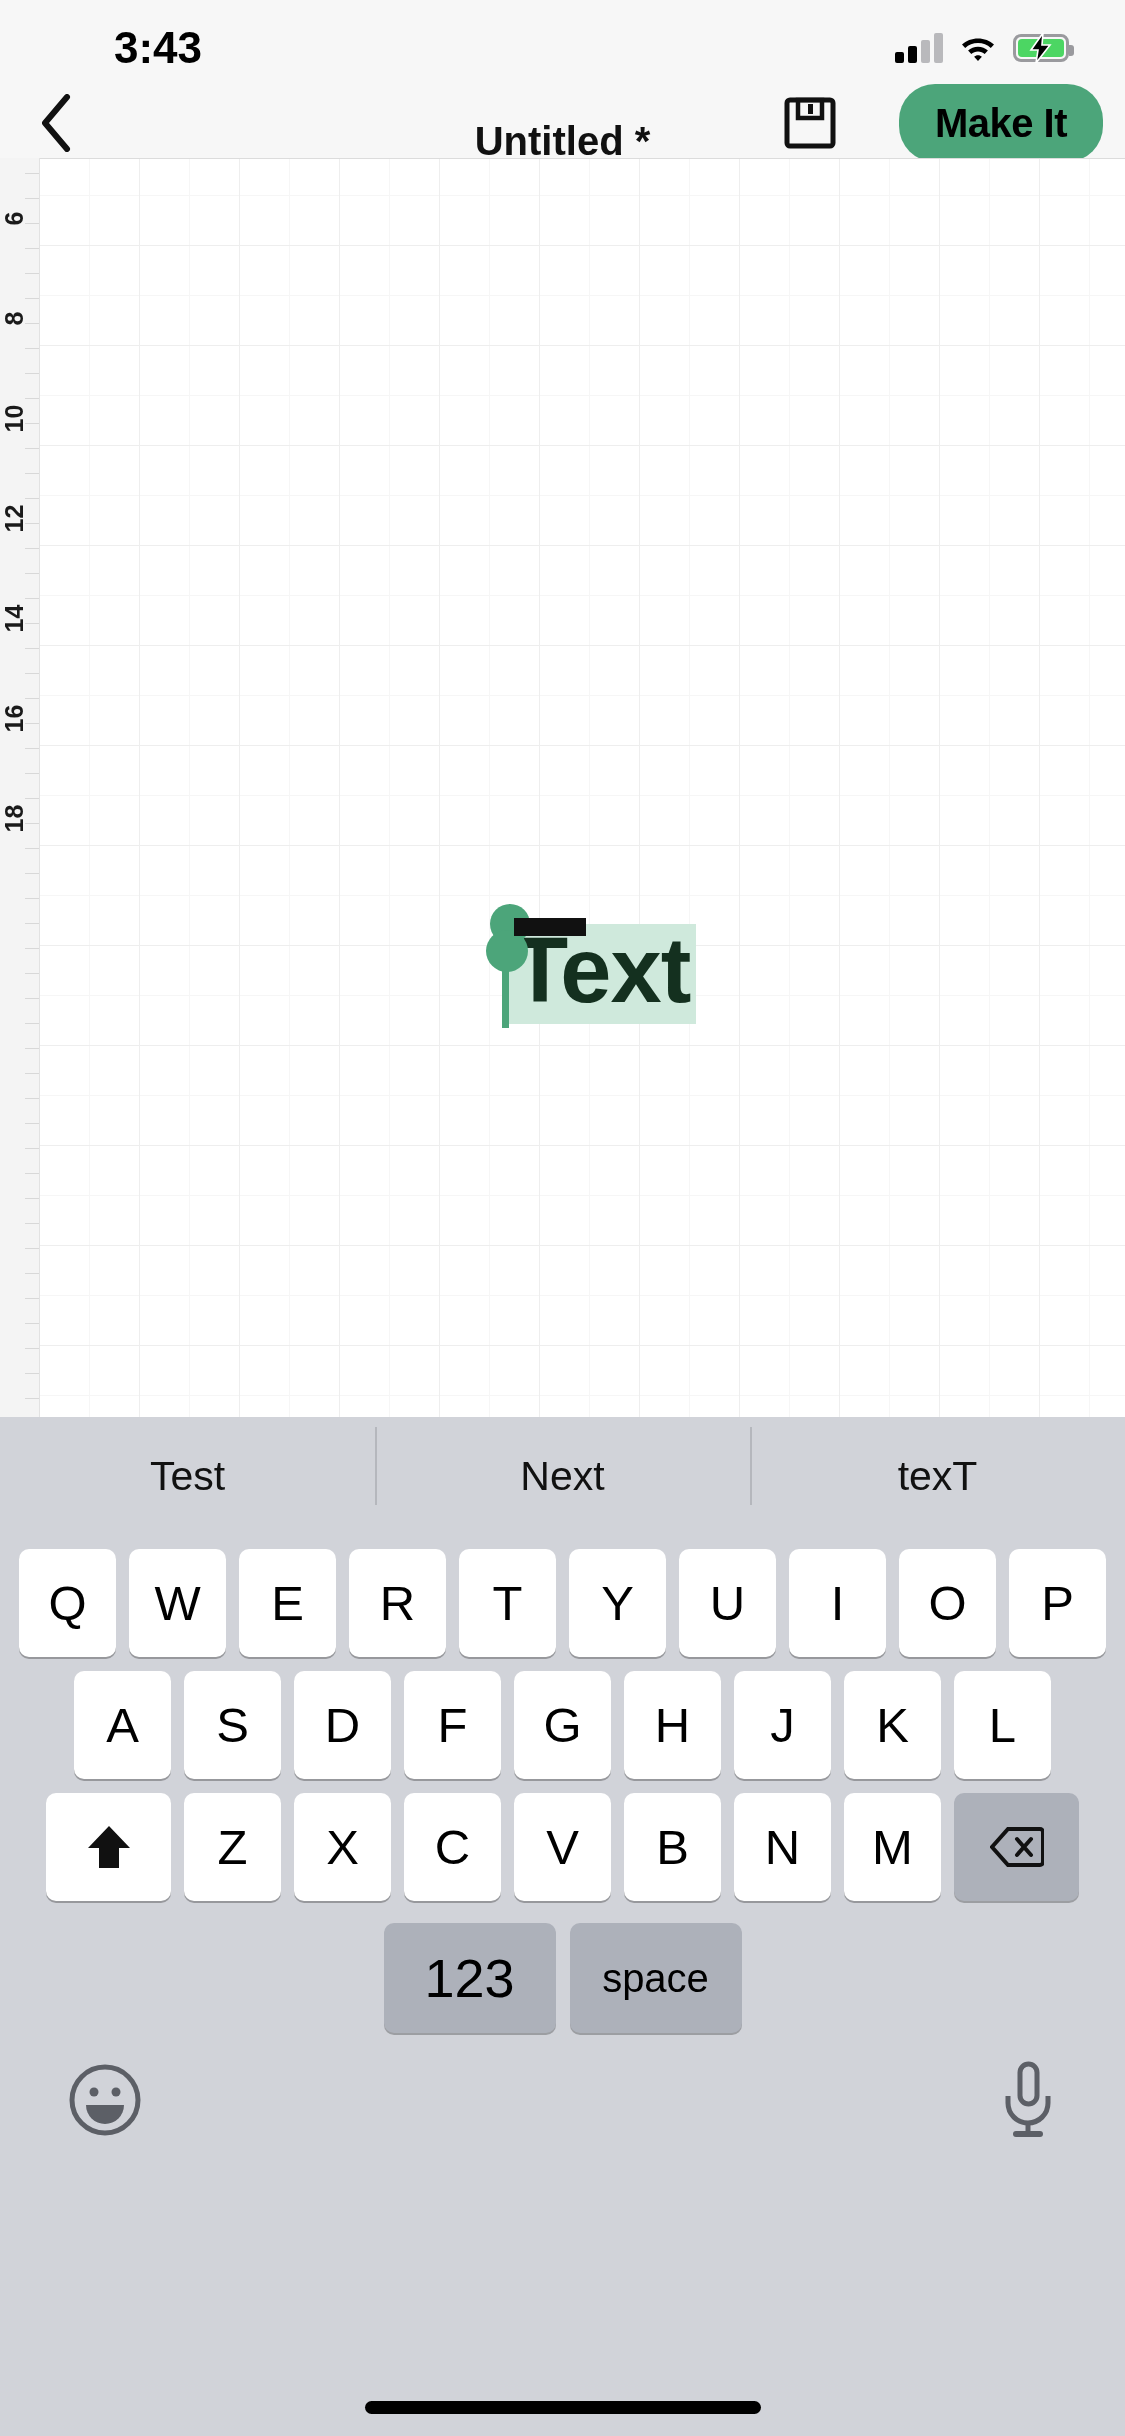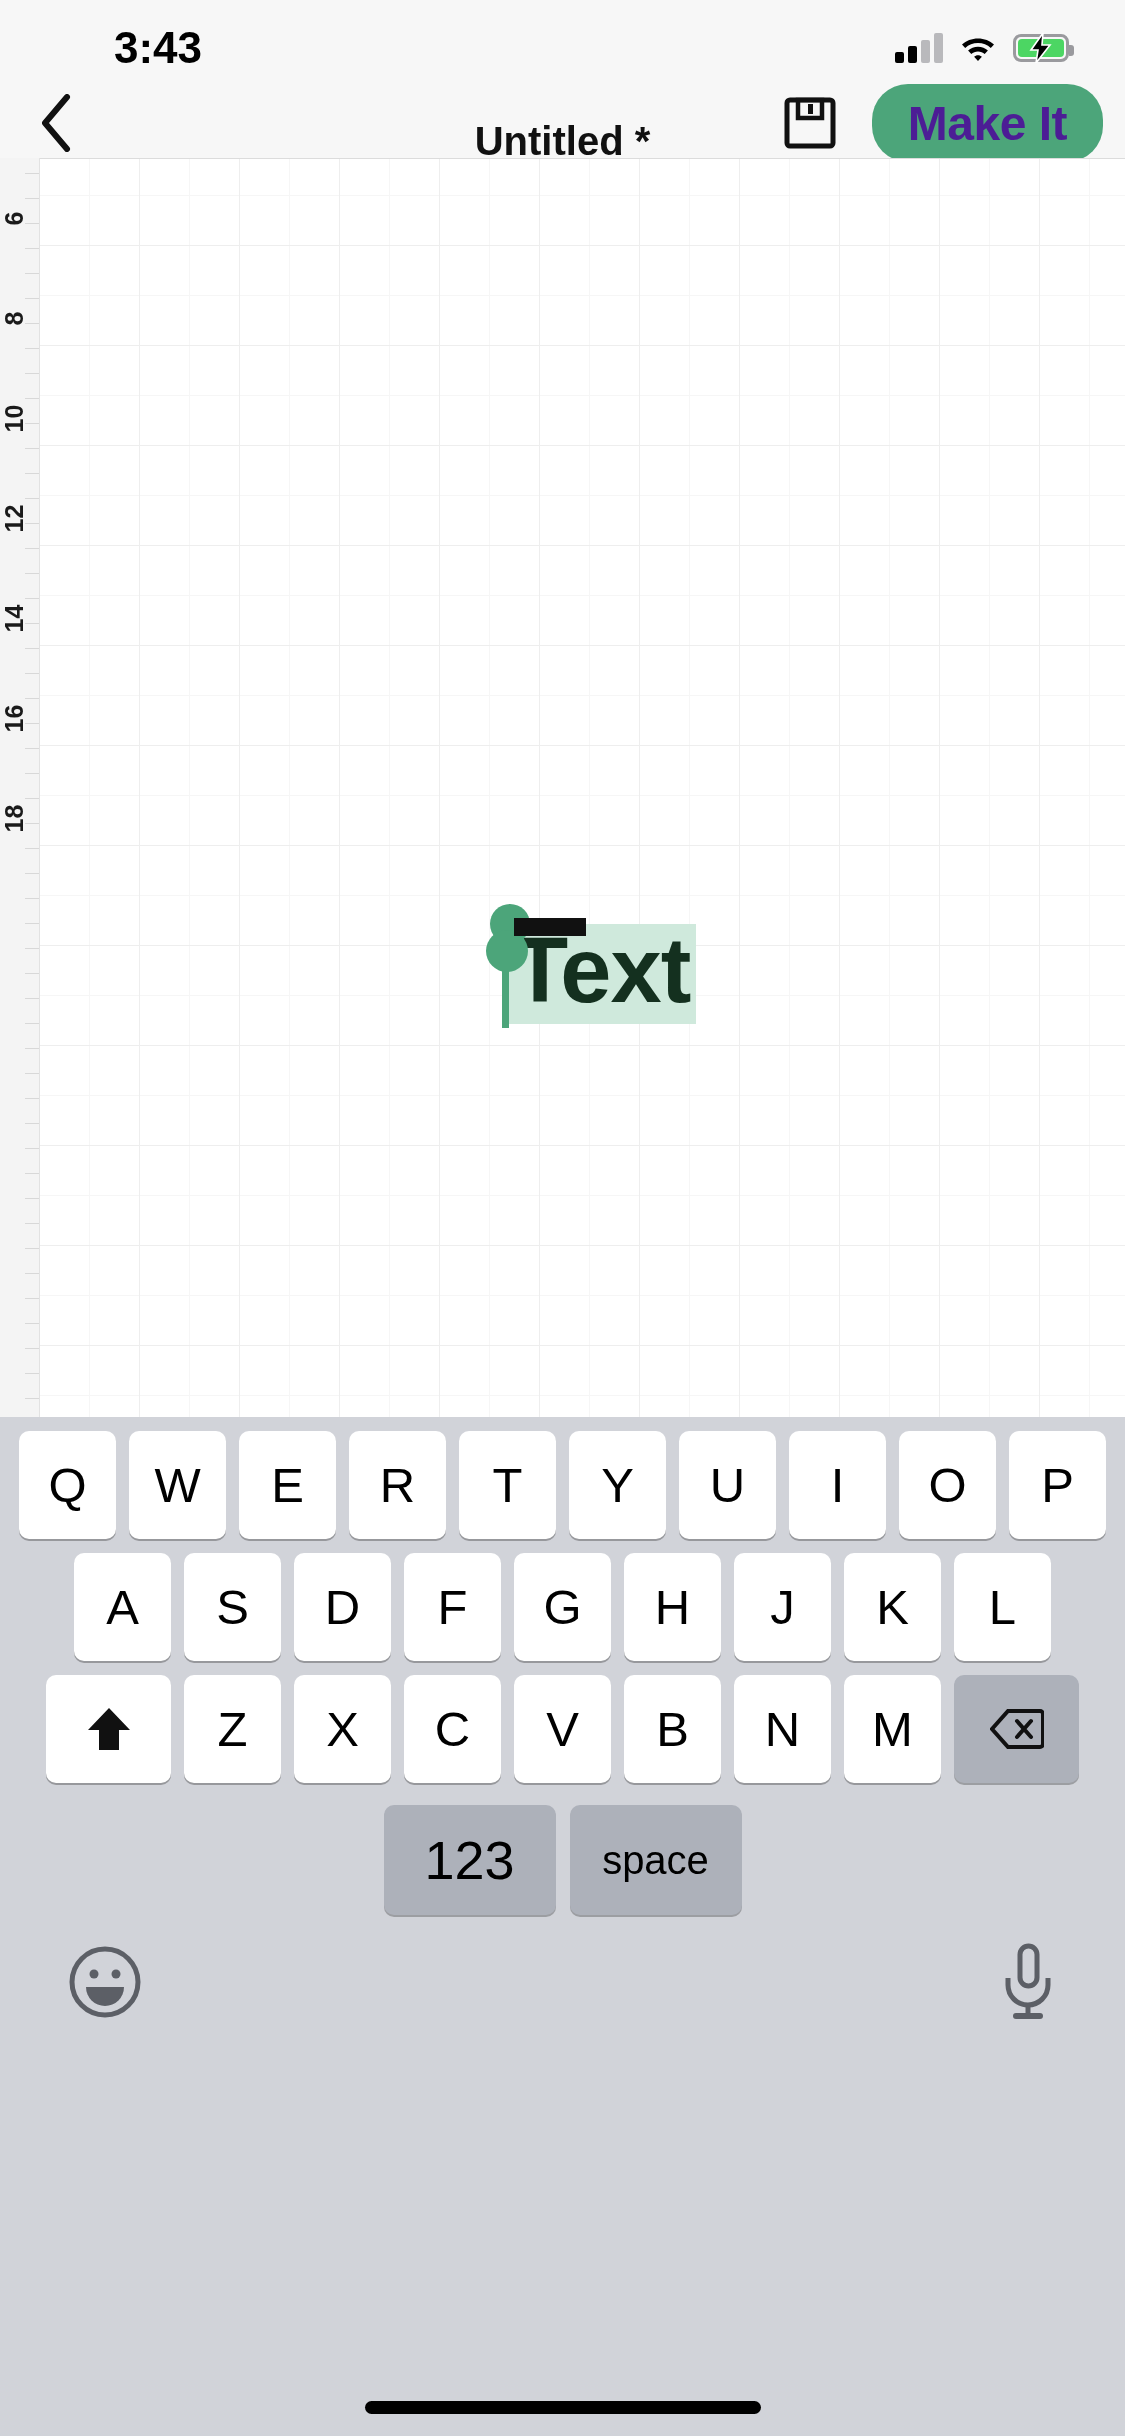--- a/index.html
+++ b/index.html
@@ -48,22 +48,22 @@
   .nav-title{
     position:absolute; left:0; right:0; text-align:center;
     font-size:40px; font-weight:600; color:#111; pointer-events:none;margin-top:36px;
   }
   .save-btn{
     position:absolute; right:280px; top:50%; transform:translateY(-50%);
     width:70px; height:70px; display:flex; align-items:center; justify-content:center;
   }
   .make-it{
     position:absolute; right:22px; top:50%; transform:translateY(-50%);
-    background:#4CA57A; color:#4c1d95; border:none; border-radius:36px;
-    height:78px; padding:8px 36px; font-size:48px; font-weight:700;
+    background:#4CA57A; color:#000000; border:none; border-radius:36px;
+    height:78px; padding:8px 36px; font-size:40px; font-weight:700;
     font-family:"Liberation Sans", sans-serif; letter-spacing:-0.5px;
   }
 
   
   .canvas-wrap{
     position:absolute; left:0; top:158px; width:1125px; height:1259px;
     background:#fff; overflow:hidden;
   }
   .ruler{
     position:absolute; left:0; top:0; width:40px; height:1259px;
@@ -272,20 +272,25 @@
       <div class="handle-stem"></div>
       <div class="caret-cap"></div>
       <div class="text-hl">
         <span>Text</span>
       </div>
     </div>
   </div>
 
   <div class="kb">
 
+    <div class="suggest" id="suggest-row">
+        <div class="sitem">Test</div>
+        <div class="sitem">Next</div>
+        <div class="sitem">texT</div>
+      </div>
 
     <div class="krow r1" id="kb-row1">
         <div class="key ltr">Q</div>
         <div class="key ltr">W</div>
         <div class="key ltr">E</div>
         <div class="key ltr">R</div>
         <div class="key ltr">T</div>
         <div class="key ltr">Y</div>
         <div class="key ltr">U</div>
         <div class="key ltr">I</div>

